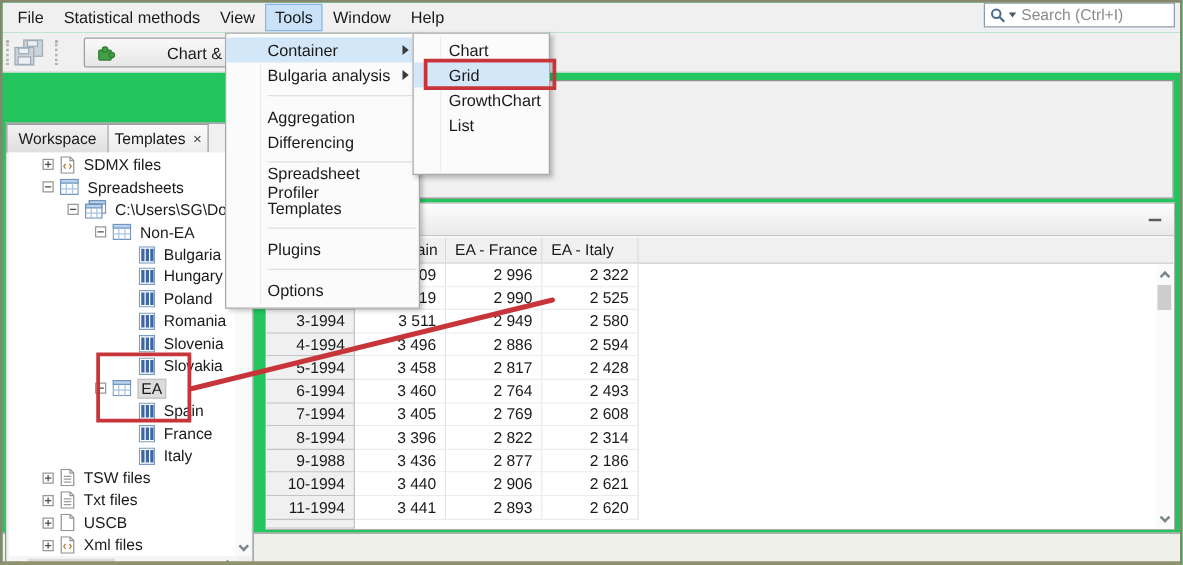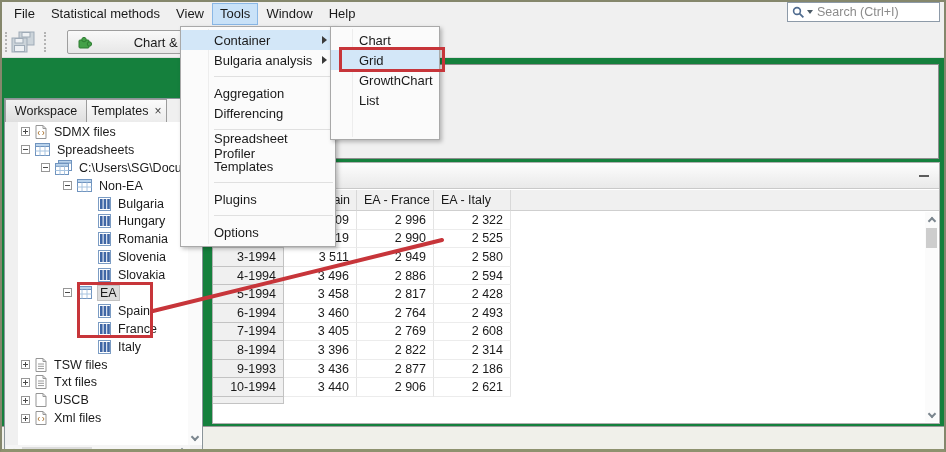--- a/index.html
+++ b/index.html
@@ -1,21 +1,21 @@
 <!DOCTYPE html>
 <html><head>
 <meta charset="utf-8">
 <style>
   * { box-sizing: border-box; margin: 0; padding: 0; }
   html,body { width:946px; height:452px; overflow:hidden; }
   body {
     font-family: "Liberation Sans", "DejaVu Sans", sans-serif;
     font-size: 13px; color:#1a1a1a; background:#f0f0f0; position:relative;
   }
-  #stage { position:absolute; inset:0; background:#15803d; }
+  #stage { position:absolute; inset:0; background:#22c55e; }
   #frame { position:absolute; inset:0; border:2px solid #85876c; border-bottom:3px solid #8e926f; z-index:60; pointer-events:none; }
 
   
   .menubar { position:absolute; left:2px; top:2px; right:2px; height:24px; display:flex; align-items:center; padding-left:4px; background:#f0f0f0; z-index:5; }
   .mitem { padding:2px 8px; line-height:18px; cursor:default; }
   .mitem.active { background:#c9e2f8; border:1px solid #8ab8e6; padding:1px 7px; }
   .searchbox { position:absolute; right:6px; top:2px; width:153px; height:20px; background:#fff; border:1px solid #8d9aa8; display:flex; align-items:center; padding:0 4px; z-index:6; }
   .searchbox svg { flex:none; }
   .caret-down { width:0; height:0; border-left:3px solid transparent; border-right:3px solid transparent; border-top:4px solid #4b5a66; margin:0 4px 0 2px; }
   .searchinput { border:none; outline:none; flex:1; min-width:0; font:12.5px "Liberation Sans", sans-serif; color:#333; background:transparent; }
@@ -28,21 +28,21 @@
   .toolbtn { position:absolute; left:65px; top:4px; width:145px; height:24px; background:linear-gradient(#f9f9f9,#e7e7e7); border:1px solid #9e9e9e; border-radius:2px; display:flex; align-items:center; gap:6px; padding:0 8px; cursor:default;justify-content:space-between; }
   .toolbtn span { font-size:13px; }
 
   
   .lpanel { position:absolute; left:4px; top:60px; width:199px; height:366px; background:#f0f0f0; border:1px solid #8a9499; z-index:5;margin-top:38px; }
   .tabs { position:absolute; left:0; top:0; right:0; height:23px; display:flex; }
   .tab { height:23px; border:1px solid #9c9c9c; border-bottom:none; display:flex; align-items:center; justify-content:center; gap:6px; padding:0 10px; font-size:12.5px; }
   .tab.t1 { width:82px; background:linear-gradient(#f2f2f2,#dfdfdf); }
   .tab.t2 { width:80px; background:linear-gradient(#fbfbfb,#ececec); border-left:none; }
   .tabx { font-size:12px; color:#444; line-height:10px; cursor:default; }
-  .tviewport { position:absolute; left:13px; top:23px; width:184px; height:323px; background:#fff; overflow:hidden; padding-top:1px; }
+  .tviewport { position:absolute; left:2px; top:23px; width:184px; height:323px; background:#fff; overflow:hidden; padding-top:1px;padding-left:24px; }
   .trow { height:17.9px; display:flex; align-items:center; gap:5px; white-space:nowrap; cursor:default; }
   .trow .tlabel { font-size:12.5px; padding:0 2px; }
   .trow .tlabel.sel { background:#dcdcdc; border:1px solid #c2c2c2; }
   .lvl0 { padding-left:3px; } .lvl1 { padding-left:23px; } .lvl2 { padding-left:45px; } .lvl3 { padding-left:80px; }
   .exp { width:9px; height:9px; border:1px solid #979797; background:#fff; position:relative; flex:none; }
   .exp::before { content:''; position:absolute; left:1px; right:1px; top:3px; height:1px; background:#4a4a4a; }
   .exp.plus::after { content:''; position:absolute; top:1px; bottom:1px; left:3px; width:1px; background:#4a4a4a; }
   .tic { flex:none; }
   .vscroll { position:absolute; right:1px; top:23px; width:13px; height:323px; background:#fafafa; }
   .hscroll { position:absolute; left:1px; top:346px; height:15px; width:184px; background:#f5f5f5; display:flex; align-items:center; }
@@ -217,20 +217,29 @@
           </svg>
         <span class="tlabel">Hungary</span>
       </div>
       <div class="trow lvl3">
         <svg class="tic" width="13" height="14">
             <rect x="0.5" y="0.5" width="12" height="13" fill="#fff" stroke="#7b9cc4"></rect>
             <rect x="2" y="2" width="2.6" height="10" fill="#3f66a5"></rect>
             <rect x="5.6" y="2" width="2.6" height="10" fill="#3f66a5"></rect>
             <rect x="9.2" y="2" width="2.6" height="10" fill="#3f66a5"></rect>
           </svg>
+        <span class="tlabel">Poland</span>
+      </div>
+      <div class="trow lvl3">
+        <svg class="tic" width="13" height="14">
+            <rect x="0.5" y="0.5" width="12" height="13" fill="#fff" stroke="#7b9cc4"></rect>
+            <rect x="2" y="2" width="2.6" height="10" fill="#3f66a5"></rect>
+            <rect x="5.6" y="2" width="2.6" height="10" fill="#3f66a5"></rect>
+            <rect x="9.2" y="2" width="2.6" height="10" fill="#3f66a5"></rect>
+          </svg>
         <span class="tlabel">Romania</span>
       </div>
       <div class="trow lvl3">
         <svg class="tic" width="13" height="14">
             <rect x="0.5" y="0.5" width="12" height="13" fill="#fff" stroke="#7b9cc4"></rect>
             <rect x="2" y="2" width="2.6" height="10" fill="#3f66a5"></rect>
             <rect x="5.6" y="2" width="2.6" height="10" fill="#3f66a5"></rect>
             <rect x="9.2" y="2" width="2.6" height="10" fill="#3f66a5"></rect>
           </svg>
         <span class="tlabel">Slovenia</span>
@@ -397,30 +406,36 @@
         <div class="gc gval c2">2 769</div>
         <div class="gc gval c3">2 608</div>
       </div>
       <div class="grow">
         <div class="gc gdate c0">8-1994</div>
         <div class="gc gval c1">3 396</div>
         <div class="gc gval c2">2 822</div>
         <div class="gc gval c3">2 314</div>
       </div>
       <div class="grow">
-        <div class="gc gdate c0">9-1993</div>
+        <div class="gc gdate c0">9-1988</div>
         <div class="gc gval c1">3 436</div>
         <div class="gc gval c2">2 877</div>
         <div class="gc gval c3">2 186</div>
       </div>
       <div class="grow">
         <div class="gc gdate c0">10-1994</div>
         <div class="gc gval c1">3 440</div>
         <div class="gc gval c2">2 906</div>
         <div class="gc gval c3">2 621</div>
+      </div>
+      <div class="grow">
+        <div class="gc gdate c0">11-1994</div>
+        <div class="gc gval c1">3 441</div>
+        <div class="gc gval c2">2 893</div>
+        <div class="gc gval c3">2 620</div>
       </div>
       <div class="grow growpartial">
         <div class="gc gdate c0"></div>
       </div>
     </div>
     <div class="gvscroll">
       <div class="sbtn" style="position:absolute; top:0; left:0;">
           <span class="chev up" style="margin-top:4px"></span>
         </div>
       <div class="gthumb"></div>

